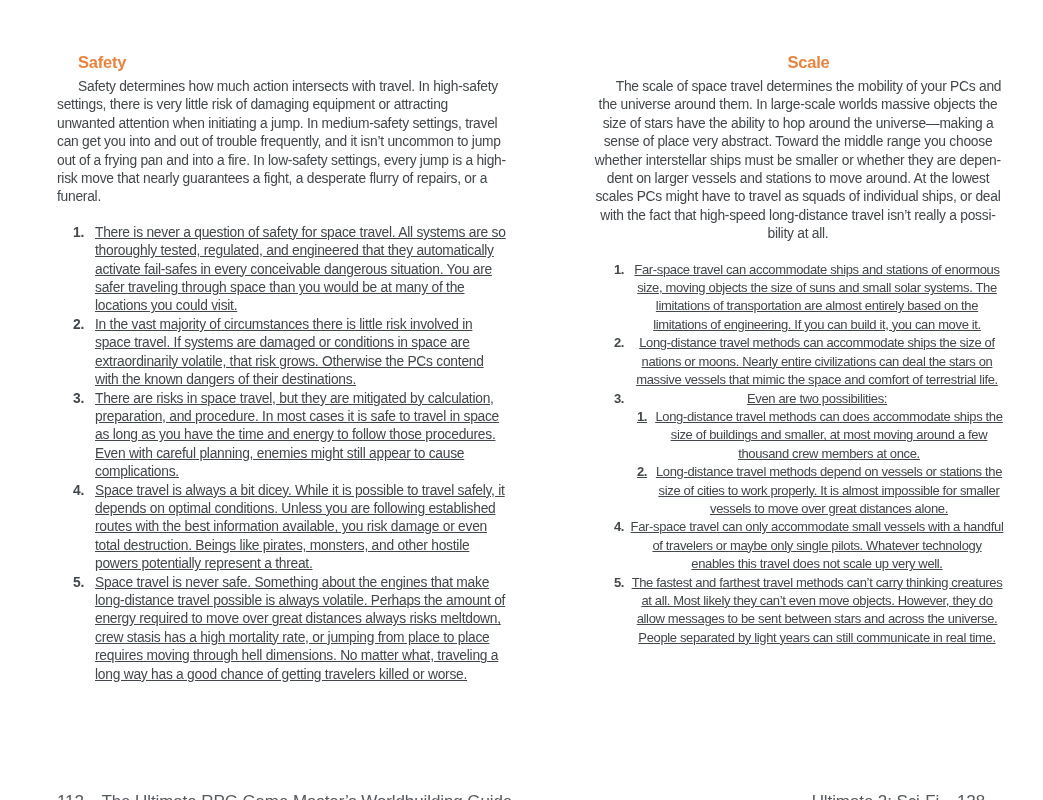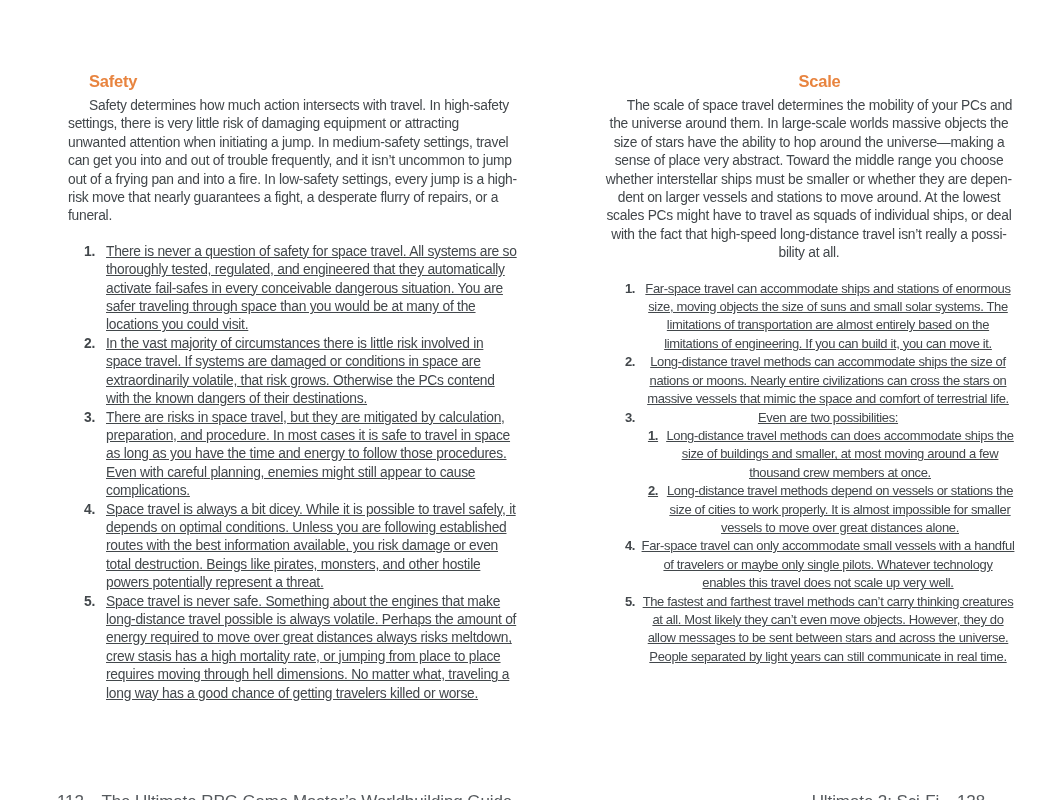--- a/index.html
+++ b/index.html
@@ -14,22 +14,21 @@
     background: #ffffff;
     overflow: hidden;
     font-family: "Liberation Sans", "DejaVu Sans", sans-serif;
     color: #42474b;
     font-size: 13.8px;
     line-height: 18.4px;
     letter-spacing: -0.25px;
   }
   .col {
     position: absolute;
-    top: 71px;
-    margin-left: 11px;
+    top: 52px;
   }
   .col-left  { left: 57px;  width: 450px; }
   .col-right { left: 592px; width: 412px; text-align: center; }
   .section-heading {
     color: #e8843f;
     font-size: 16.5px;
     font-weight: bold;
     line-height: 20px;
     margin: 0 0 6px 21px;
     letter-spacing: -0.2px;
@@ -110,21 +109,21 @@
   <section class="col col-right">
     <h2 class="section-heading">Scale</h2>
     <p class="intro">The scale of space travel determines the mobility of your PCs and the universe around them. In large-scale worlds massive objects the size of stars have the ability to hop around the universe—making a sense of place very abstract. Toward the middle range you choose whether interstellar ships must be smaller or whether they are depen­dent on larger vessels and stations to move around. At the lowest scales PCs might have to travel as squads of individual ships, or deal with the fact that high-speed long-distance travel isn’t really a possi­bility at all.</p>
     <div class="list">
       <div class="item">
         <span class="num">1.</span>
         <span class="txt">Far-space travel can accommodate ships and stations of enormous size, moving objects the size of suns and small solar systems. The limitations of transportation are almost entirely based on the limitations of engineering. If you can build it, you can move it.</span>
       </div>
       <div class="item">
         <span class="num">2.</span>
-        <span class="txt">Long-distance travel methods can accommodate ships the size of nations or moons. Nearly entire civilizations can cross the stars on massive vessels that mimic the space and comfort of terrestrial life.</span>
+        <span class="txt">Long-distance travel methods can accommodate ships the size of nations or moons. Nearly entire civilizations can deal the stars on massive vessels that mimic the space and comfort of terrestrial life.</span>
       </div>
       <div class="item">
         <span class="num">3.</span>
         <span class="txt">
           <span>Even are two possibilities:</span>
           <span class="sublist" style="display:block;">
             <span class="item" style="display:flex;">
               <span class="num">1.</span>
               <span class="txt">Long-distance travel methods can does accommodate ships the size of buildings and smaller, at most moving around a few thousand crew members at once.</span>
             </span>

